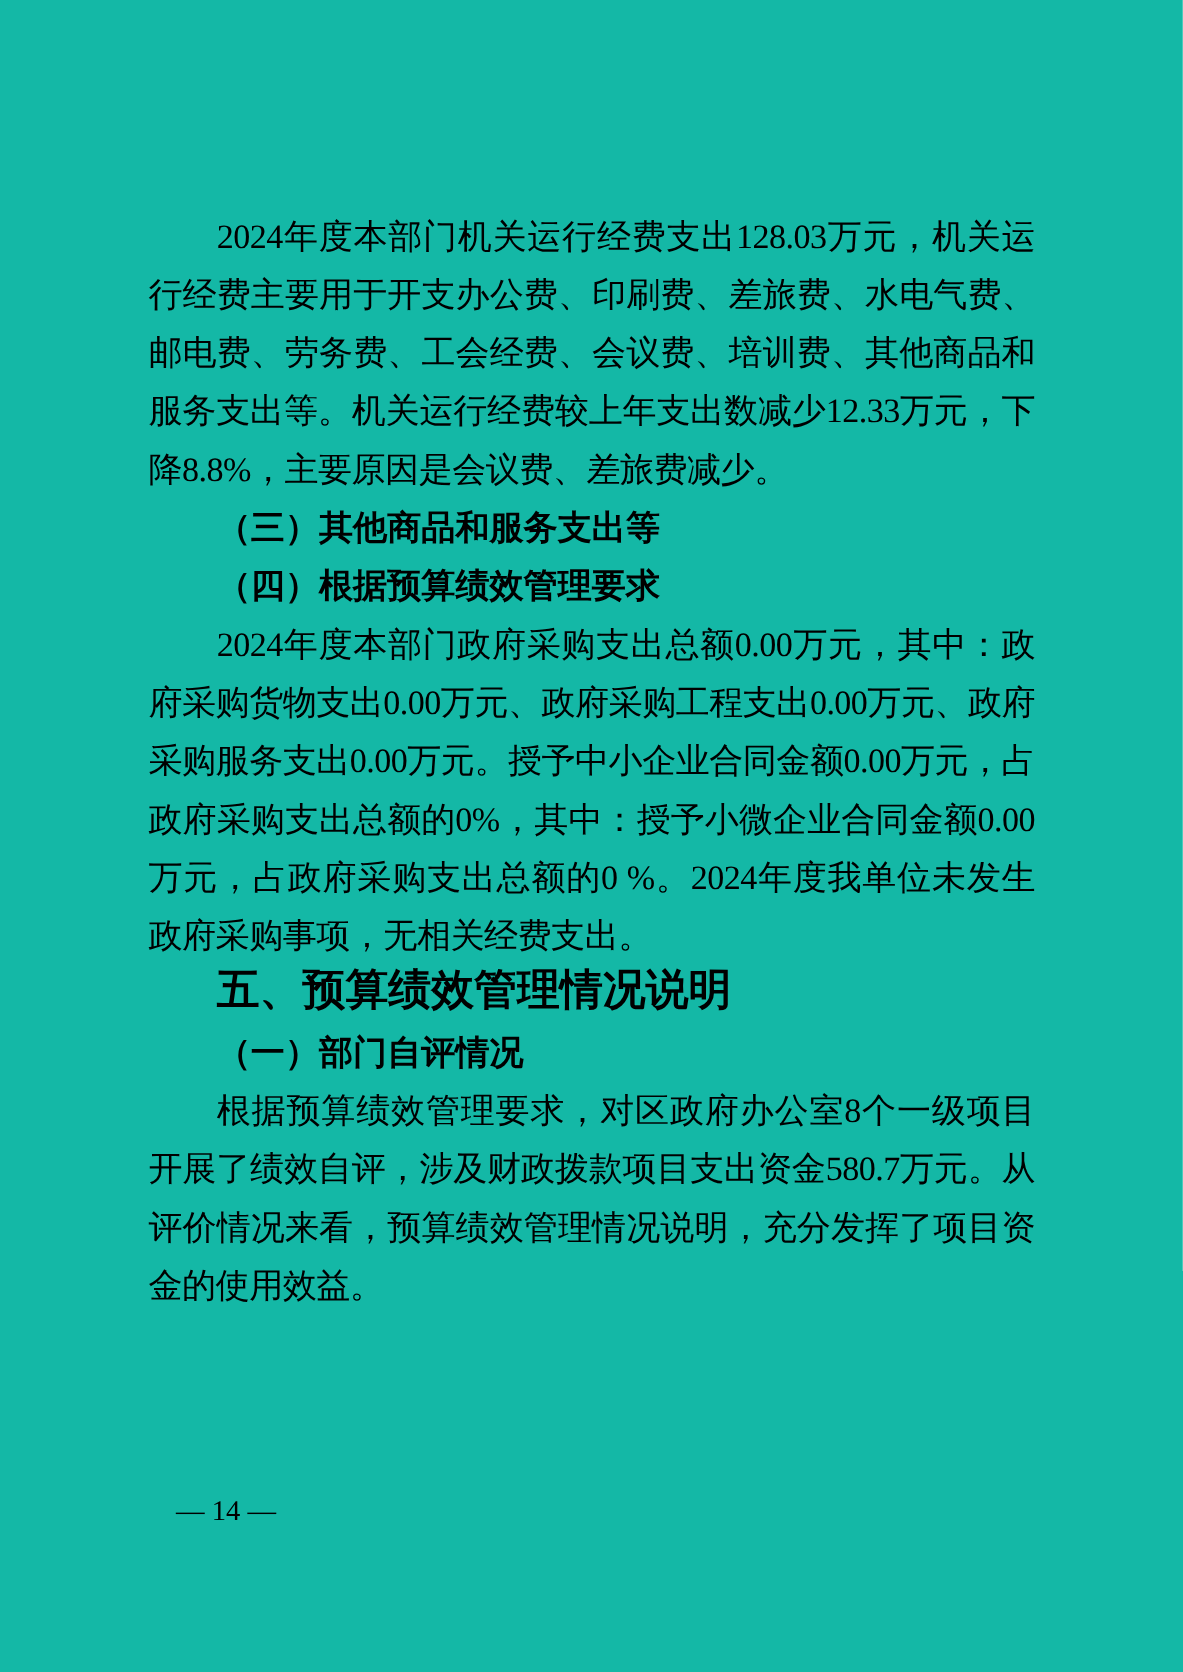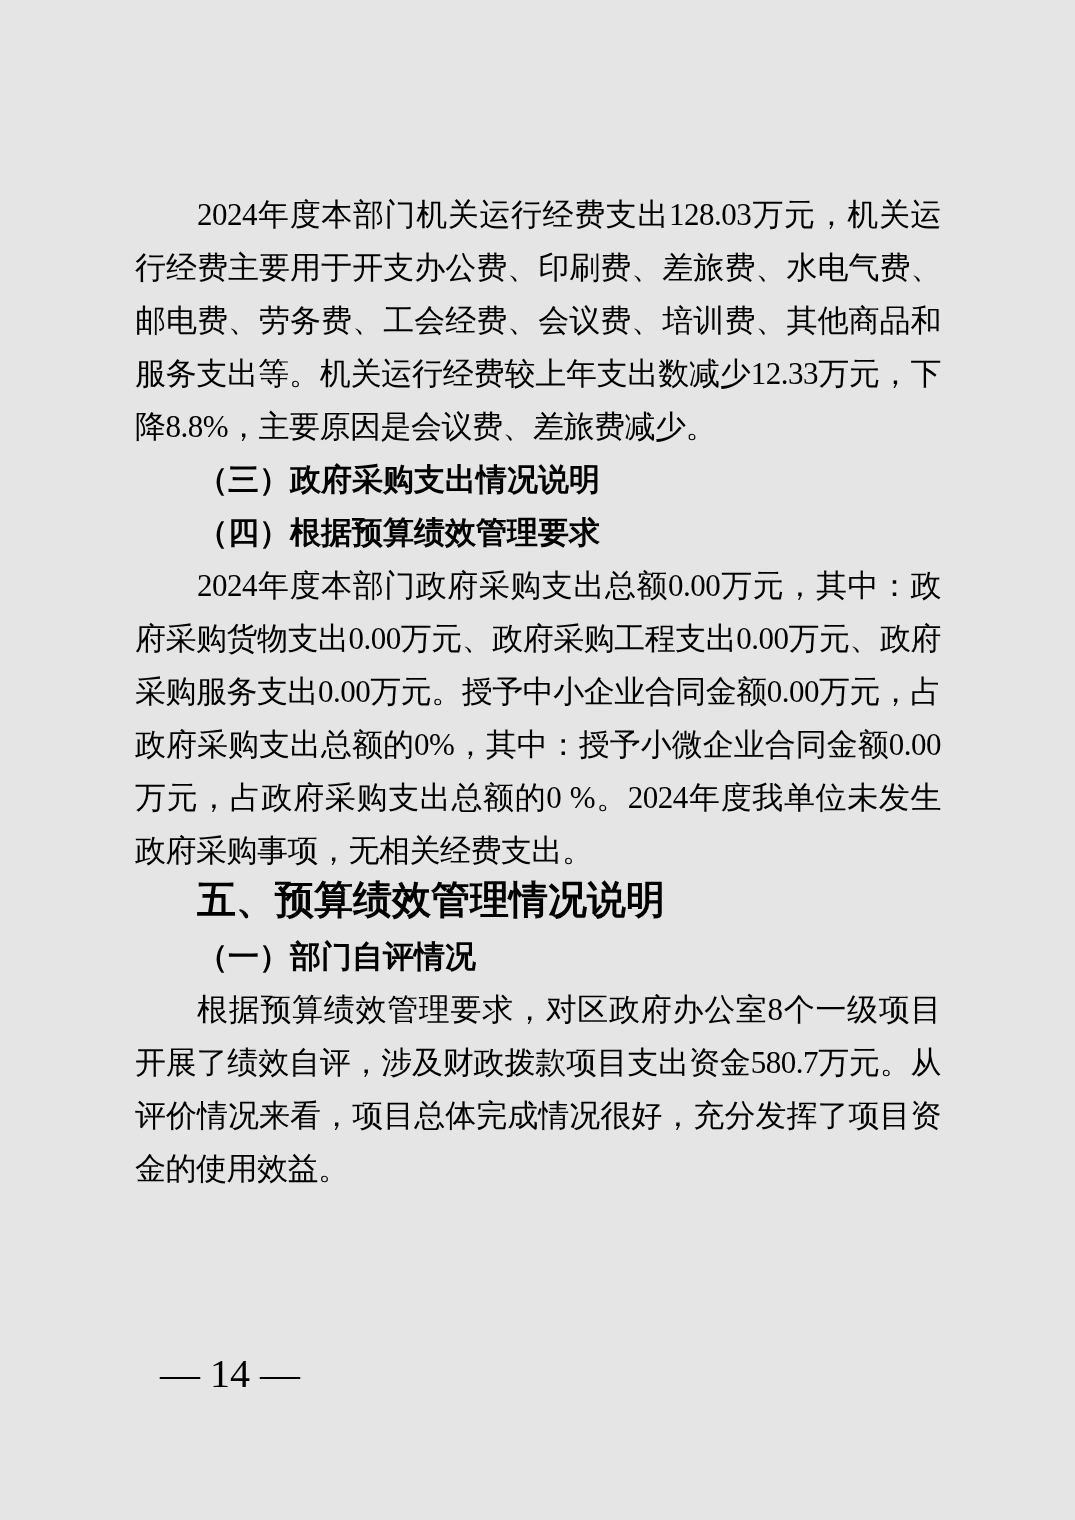--- a/index.html
+++ b/index.html
@@ -8,21 +8,21 @@
   }
   body {
     width: 1075px;
     height: 1520px;
     background: #ffffff;
   }
   .page {
     position: relative;
     width: 1075px;
     height: 1520px;
-    background: #e5e5e5;
+    background: #14b8a6;
     color: #000000;
     overflow: hidden;
   }
   .content {
     position: absolute;
     left: 135px;
     top: 188px;
     width: 806px;
   }
   .para {
@@ -51,33 +51,33 @@
     font-size: 39px;
     line-height: 53px;
     text-indent: 62px;
     color: #000000;
   }
   .footer {
     position: absolute;
     left: 160px;
     top: 1356px;
     font-family: "Liberation Serif", "DejaVu Serif", serif;
-    font-size: 40px;
+    font-size: 26px;
     line-height: 36px;
     color: #000000;
     white-space: pre;
   }
 </style>
 </head>
 <body>
 
 <div class="page">
   <div class="content">
     <p class="para">2024年度本部门机关运行经费支出128.03万元，机关运行经费主要用于开支办公费、印刷费、差旅费、水电气费、邮电费、劳务费、工会经费、会议费、培训费、其他商品和服务支出等。机关运行经费较上年支出数减少12.33万元，下降8.8%，主要原因是会议费、差旅费减少。</p>
-    <h3 class="heading-kai">（三）政府采购支出情况说明</h3>
+    <h3 class="heading-kai">（三）其他商品和服务支出等</h3>
     <h3 class="heading-kai">（四）根据预算绩效管理要求</h3>
     <p class="para">2024年度本部门政府采购支出总额0.00万元，其中：政府采购货物支出0.00万元、政府采购工程支出0.00万元、政府采购服务支出0.00万元。授予中小企业合同金额0.00万元，占政府采购支出总额的0%，其中：授予小微企业合同金额0.00万元，占政府采购支出总额的0 %。2024年度我单位未发生政府采购事项，无相关经费支出。</p>
     <h2 class="heading-hei">五、预算绩效管理情况说明</h2>
     <h3 class="heading-kai">（一）部门自评情况</h3>
-    <p class="para">根据预算绩效管理要求，对区政府办公室8个一级项目开展了绩效自评，涉及财政拨款项目支出资金580.7万元。从评价情况来看，项目总体完成情况很好，充分发挥了项目资金的使用效益。</p>
+    <p class="para">根据预算绩效管理要求，对区政府办公室8个一级项目开展了绩效自评，涉及财政拨款项目支出资金580.7万元。从评价情况来看，预算绩效管理情况说明，充分发挥了项目资金的使用效益。</p>
   </div>
   <div class="footer">— 14 —</div>
 </div>
 
 </body></html>

